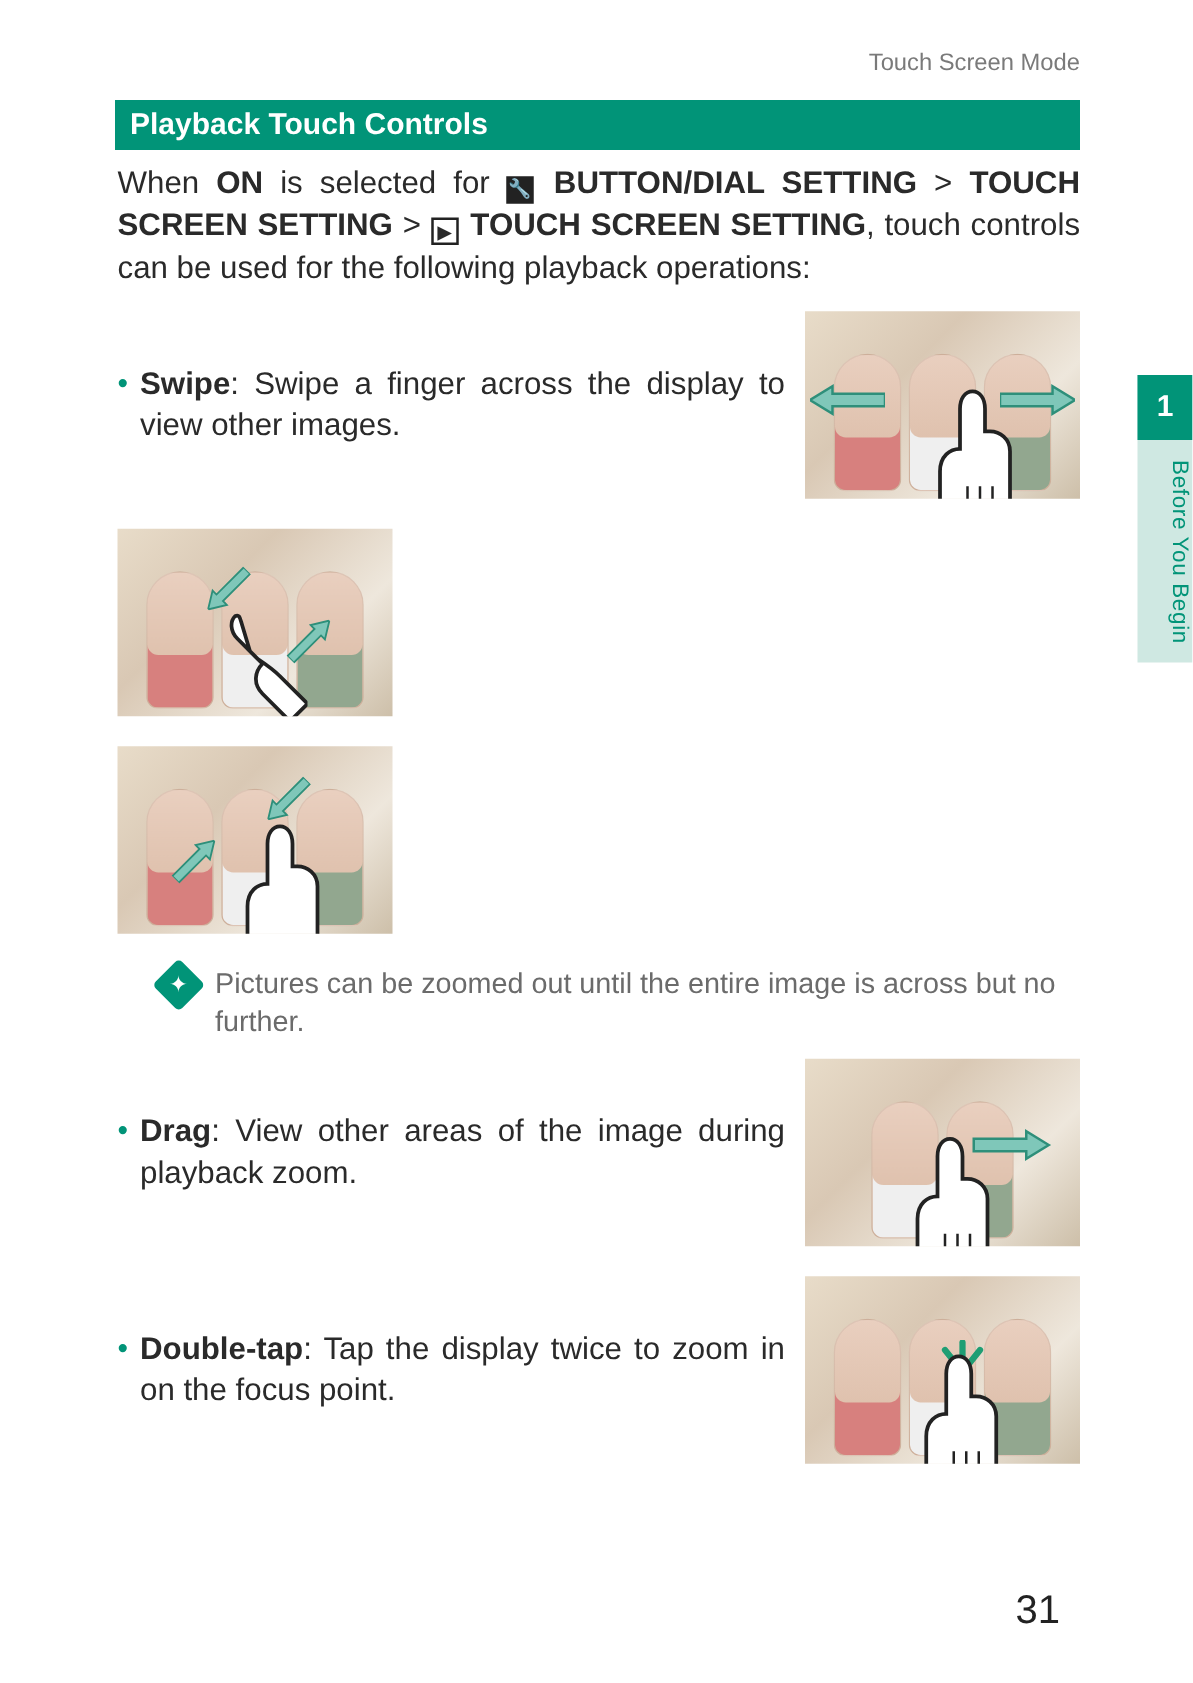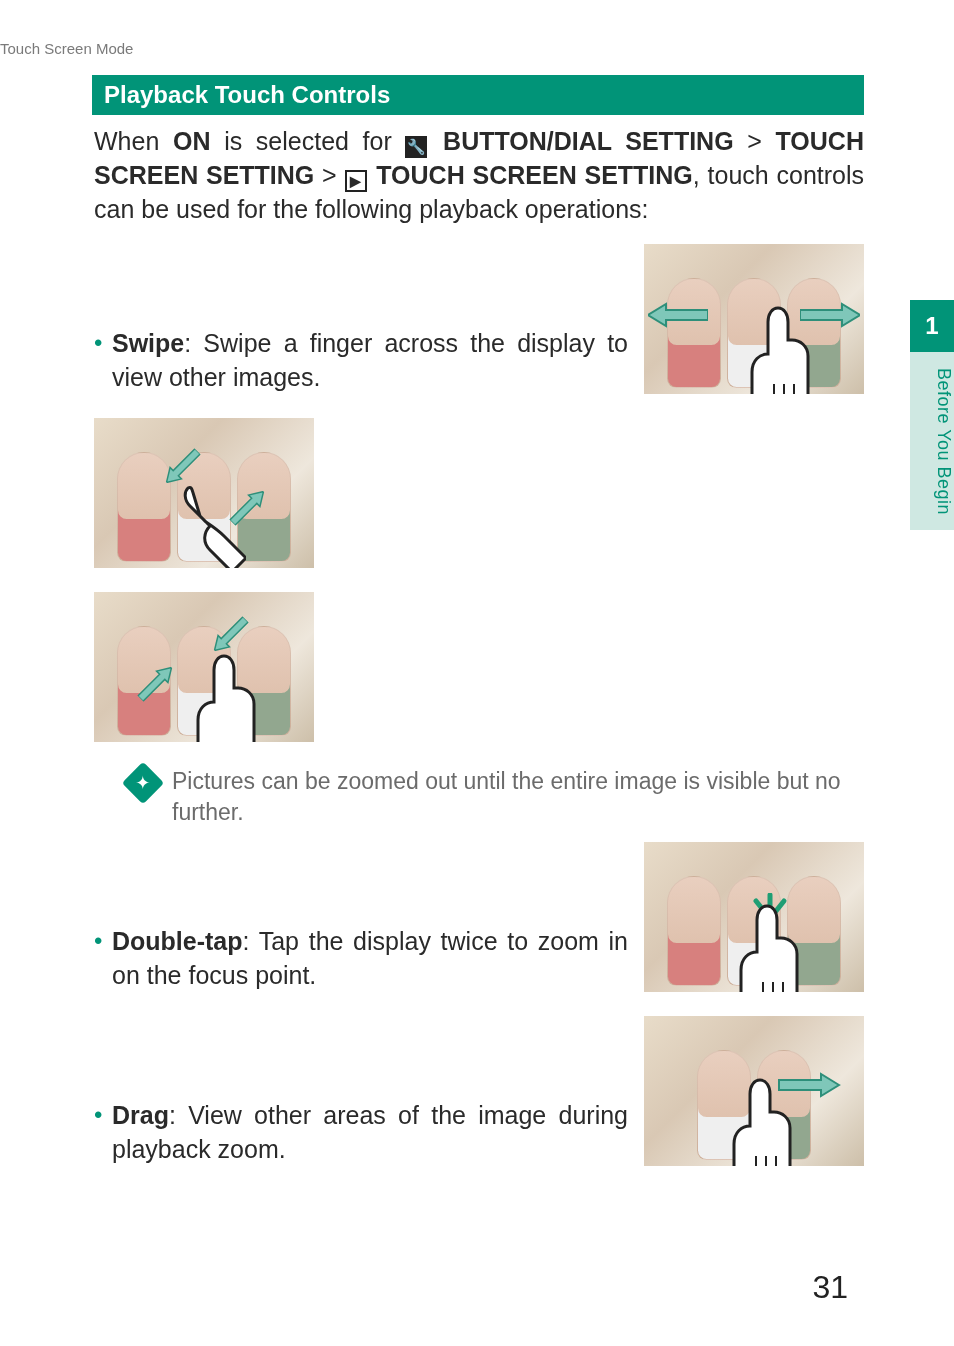--- a/index.html
+++ b/index.html
@@ -10,21 +10,21 @@
     background: #fff;
     position: relative;
     color: #2a2a2a;
   }
   .page {
     width: 954px;
     height: 1346px;
     position: relative;
     padding: 40px 0 0 0;
   }
-  .header-section { color:#7a7a7a; font-size:15px; text-align:left; padding-right:90px; margin-bottom:18px; }
+  .header-section { color:#7a7a7a; font-size:19px; text-align:right; padding-right:90px; margin-bottom:18px;padding-left:40px; }
   .section-bar {
     background:#019478;
     color:#ffffff;
     font-weight:bold;
     font-size:24px;
     padding:6px 12px;
     margin:0 90px 10px 92px;
   }
   .intro {
     font-size:25px;
@@ -46,21 +46,21 @@
   }
   .icon-wrench {
     display:inline-flex;
     width:22px;height:22px;background:#222;color:#fff;
     align-items:center;justify-content:center;font-size:15px;
     vertical-align:-2px; margin-right:2px;
   }
   .items { margin:0 90px 0 94px; }
   .item {
     display:flex;
-    align-items:flex-end;
+    align-items:center;
     gap:16px;
     margin-bottom:24px;
   }
   .item-text {
     flex:1;
     font-size:25px;
     line-height:1.35;
     text-align:justify;
     padding-left:18px;
     position:relative;
@@ -249,24 +249,49 @@
         </div>
       </div>
     </div>
 
   </div>
 
   <div class="note-row">
     <div class="note-icon">
         <span>✦</span>
       </div>
-    <div class="note-text">Pictures can be zoomed out until the entire image is visible but no further.</div>
+    <div class="note-text">Pictures can be zoomed out until the entire image is across but no further.</div>
   </div>
 
   <div class="items">
+
+    <div class="item">
+      <div class="item-text">
+        <span class="term">Drag</span><span>: View other areas of the image during playback zoom.</span>
+      </div>
+      <div class="thumb">
+        <div class="people">
+            <div class="p wht"></div>
+            <div class="p grn"></div>
+          </div>
+        <div class="arrow" style="right:10px;top:56px;width:90px">
+          <svg viewBox="0 0 60 26">
+              <polygon points="60,13 42,2 42,8 0,8 0,18 42,18 42,24" fill="#7fc7b9" stroke="#2e8f7a" stroke-width="2"></polygon>
+            </svg>
+        </div>
+        <div class="finger" style="left:42%;">
+          <svg viewBox="0 0 80 100">
+              <path d="M40 8 C34 8 30 14 30 22 L30 54 C22 54 14 60 14 72 L14 100 L70 100 L70 56 C70 46 62 40 54 40 L50 40 L50 22 C50 14 46 8 40 8 Z" fill="#fff" stroke="#222" stroke-width="3"></path>
+              <line x1="36" y1="84" x2="36" y2="98" stroke="#222" stroke-width="2"></line>
+              <line x1="46" y1="84" x2="46" y2="98" stroke="#222" stroke-width="2"></line>
+              <line x1="56" y1="84" x2="56" y2="98" stroke="#222" stroke-width="2"></line>
+            </svg>
+        </div>
+      </div>
+    </div>
 
     <div class="item">
       <div class="item-text">
         <span class="term">Double-tap</span><span>: Tap the display twice to zoom in on the focus point.</span>
       </div>
       <div class="thumb">
         <div class="people">
             <div class="p red"></div>
             <div class="p wht"></div>
             <div class="p grn"></div>
@@ -284,45 +309,20 @@
           <svg viewBox="0 0 80 100">
               <path d="M40 8 C34 8 30 14 30 22 L30 54 C22 54 14 60 14 72 L14 100 L70 100 L70 56 C70 46 62 40 54 40 L50 40 L50 22 C50 14 46 8 40 8 Z" fill="#fff" stroke="#222" stroke-width="3"></path>
               <line x1="36" y1="84" x2="36" y2="98" stroke="#222" stroke-width="2"></line>
               <line x1="46" y1="84" x2="46" y2="98" stroke="#222" stroke-width="2"></line>
               <line x1="56" y1="84" x2="56" y2="98" stroke="#222" stroke-width="2"></line>
             </svg>
         </div>
       </div>
     </div>
 
-    <div class="item">
-      <div class="item-text">
-        <span class="term">Drag</span><span>: View other areas of the image during playback zoom.</span>
-      </div>
-      <div class="thumb">
-        <div class="people">
-            <div class="p wht"></div>
-            <div class="p grn"></div>
-          </div>
-        <div class="arrow" style="right:10px;top:56px;width:90px">
-          <svg viewBox="0 0 60 26">
-              <polygon points="60,13 42,2 42,8 0,8 0,18 42,18 42,24" fill="#7fc7b9" stroke="#2e8f7a" stroke-width="2"></polygon>
-            </svg>
-        </div>
-        <div class="finger" style="left:42%;">
-          <svg viewBox="0 0 80 100">
-              <path d="M40 8 C34 8 30 14 30 22 L30 54 C22 54 14 60 14 72 L14 100 L70 100 L70 56 C70 46 62 40 54 40 L50 40 L50 22 C50 14 46 8 40 8 Z" fill="#fff" stroke="#222" stroke-width="3"></path>
-              <line x1="36" y1="84" x2="36" y2="98" stroke="#222" stroke-width="2"></line>
-              <line x1="46" y1="84" x2="46" y2="98" stroke="#222" stroke-width="2"></line>
-              <line x1="56" y1="84" x2="56" y2="98" stroke="#222" stroke-width="2"></line>
-            </svg>
-        </div>
-      </div>
-    </div>
-
   </div>
 
   <div class="side-tab">
     <div class="num">1</div>
     <div class="label">Before You Begin</div>
   </div>
 
   <div class="page-num">31</div>
 
 </div>

